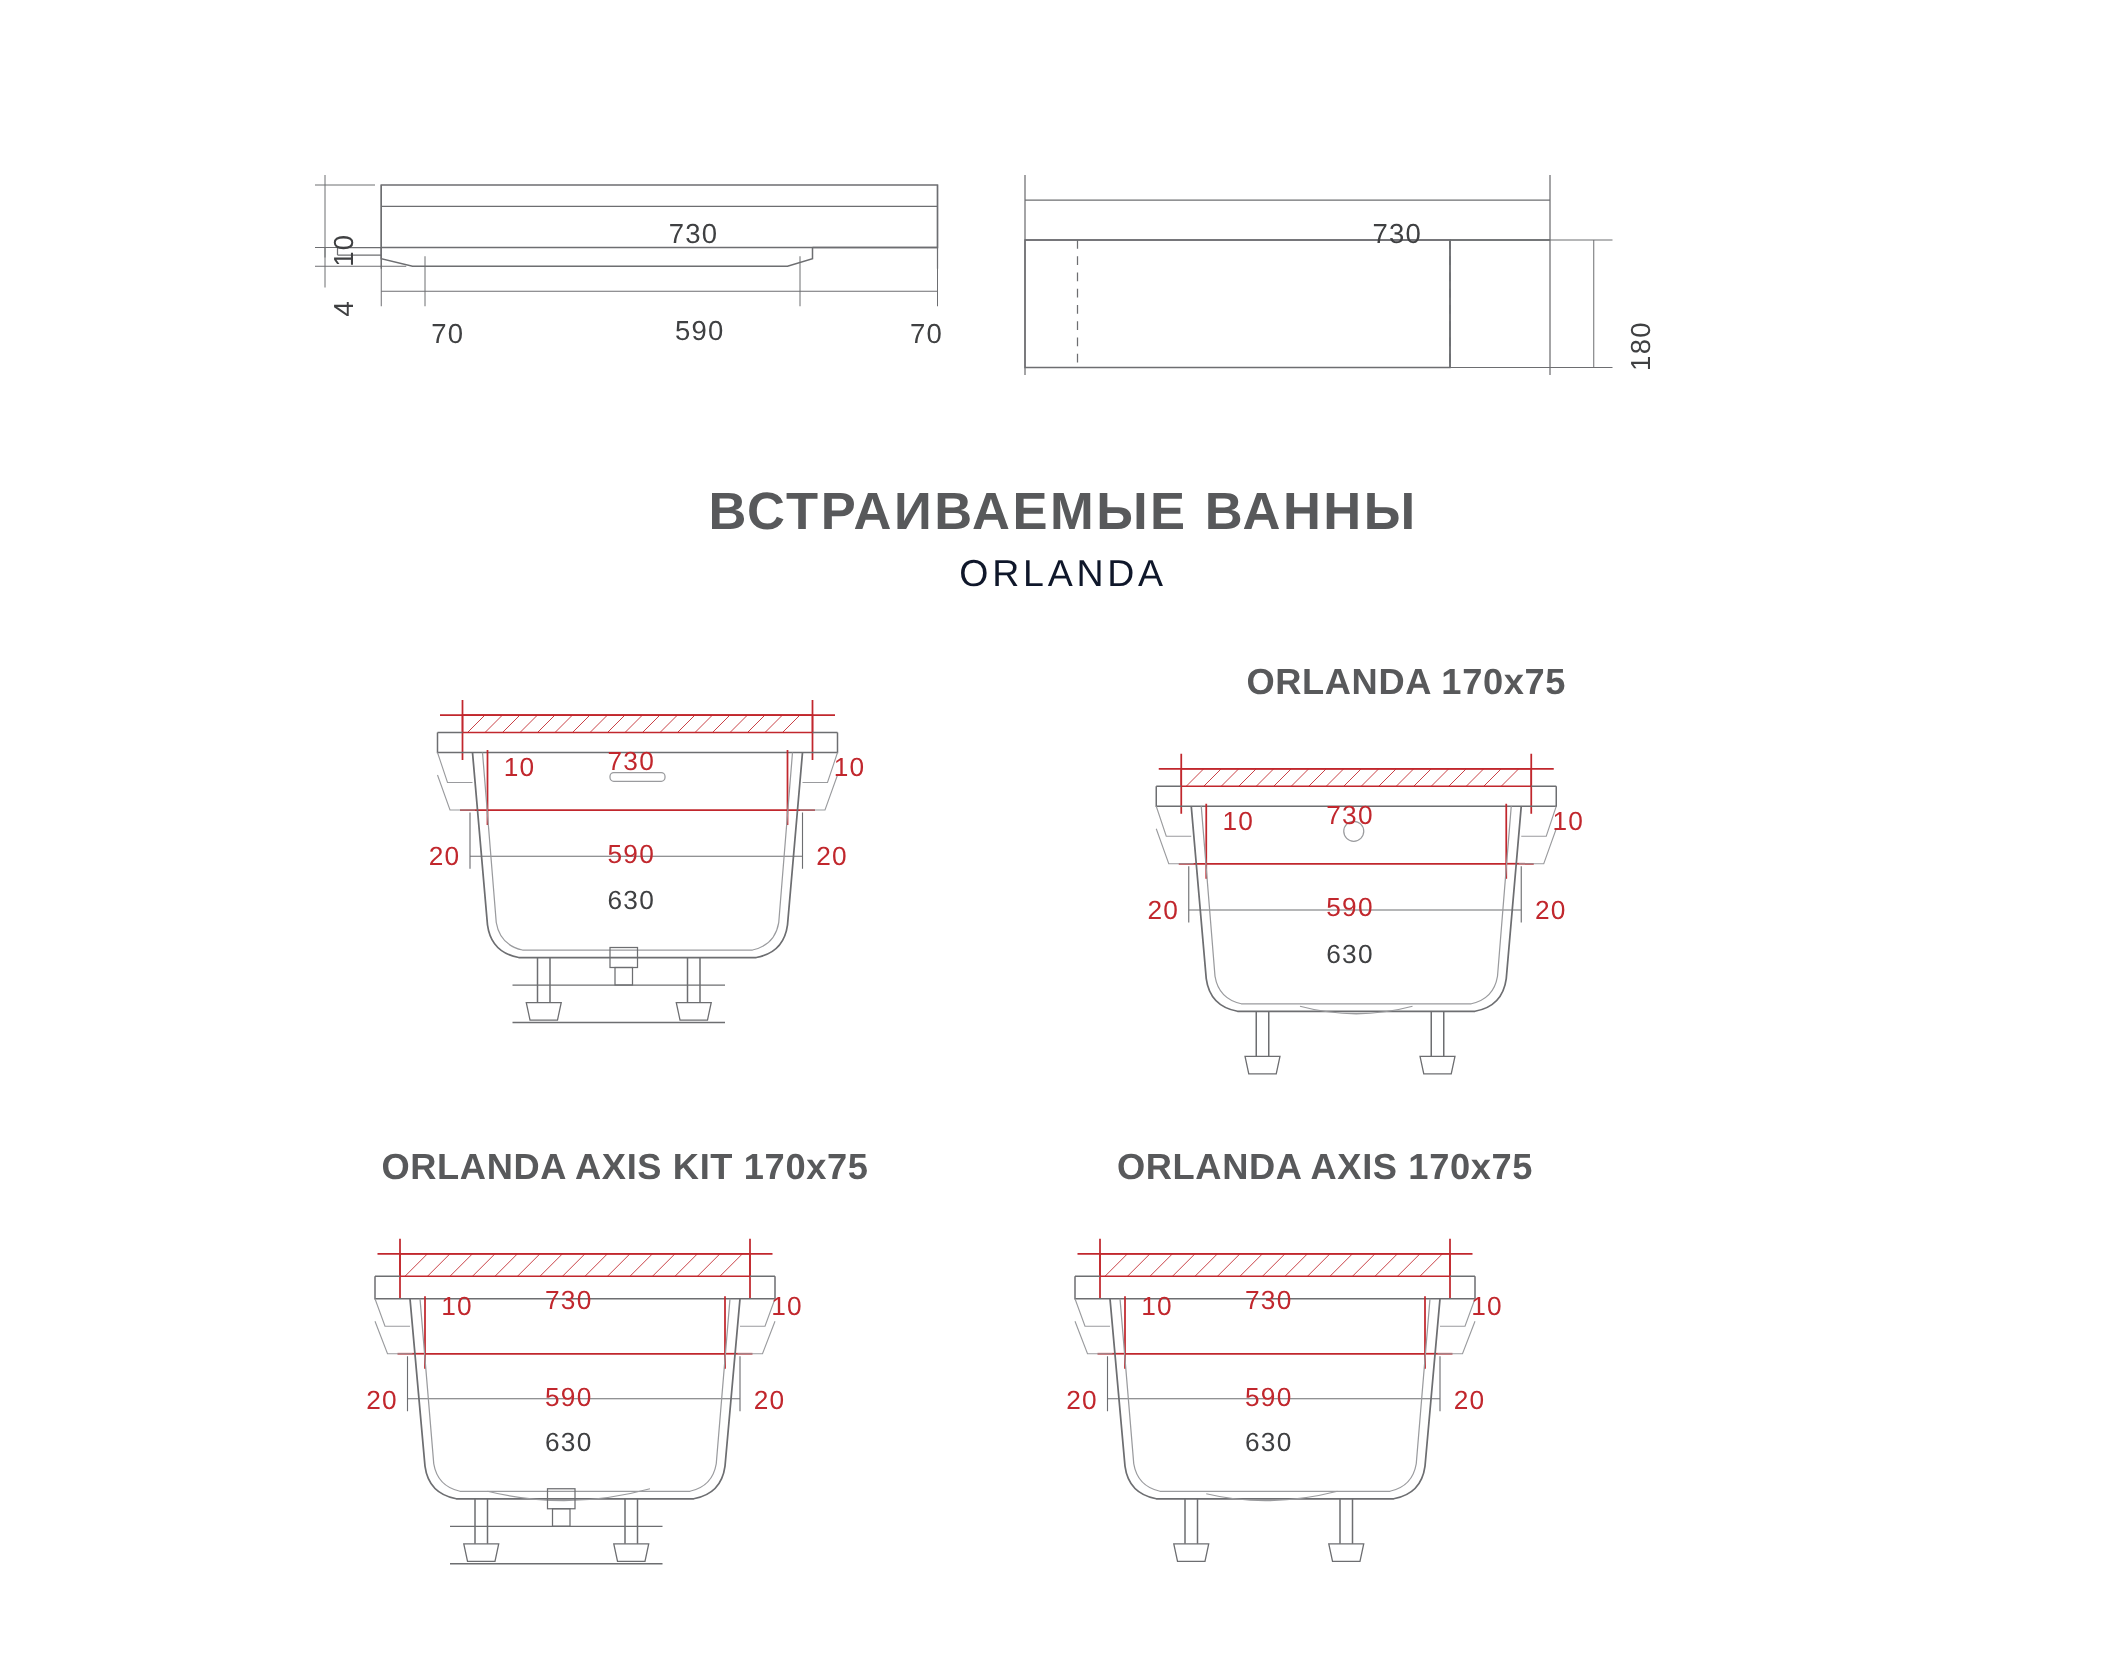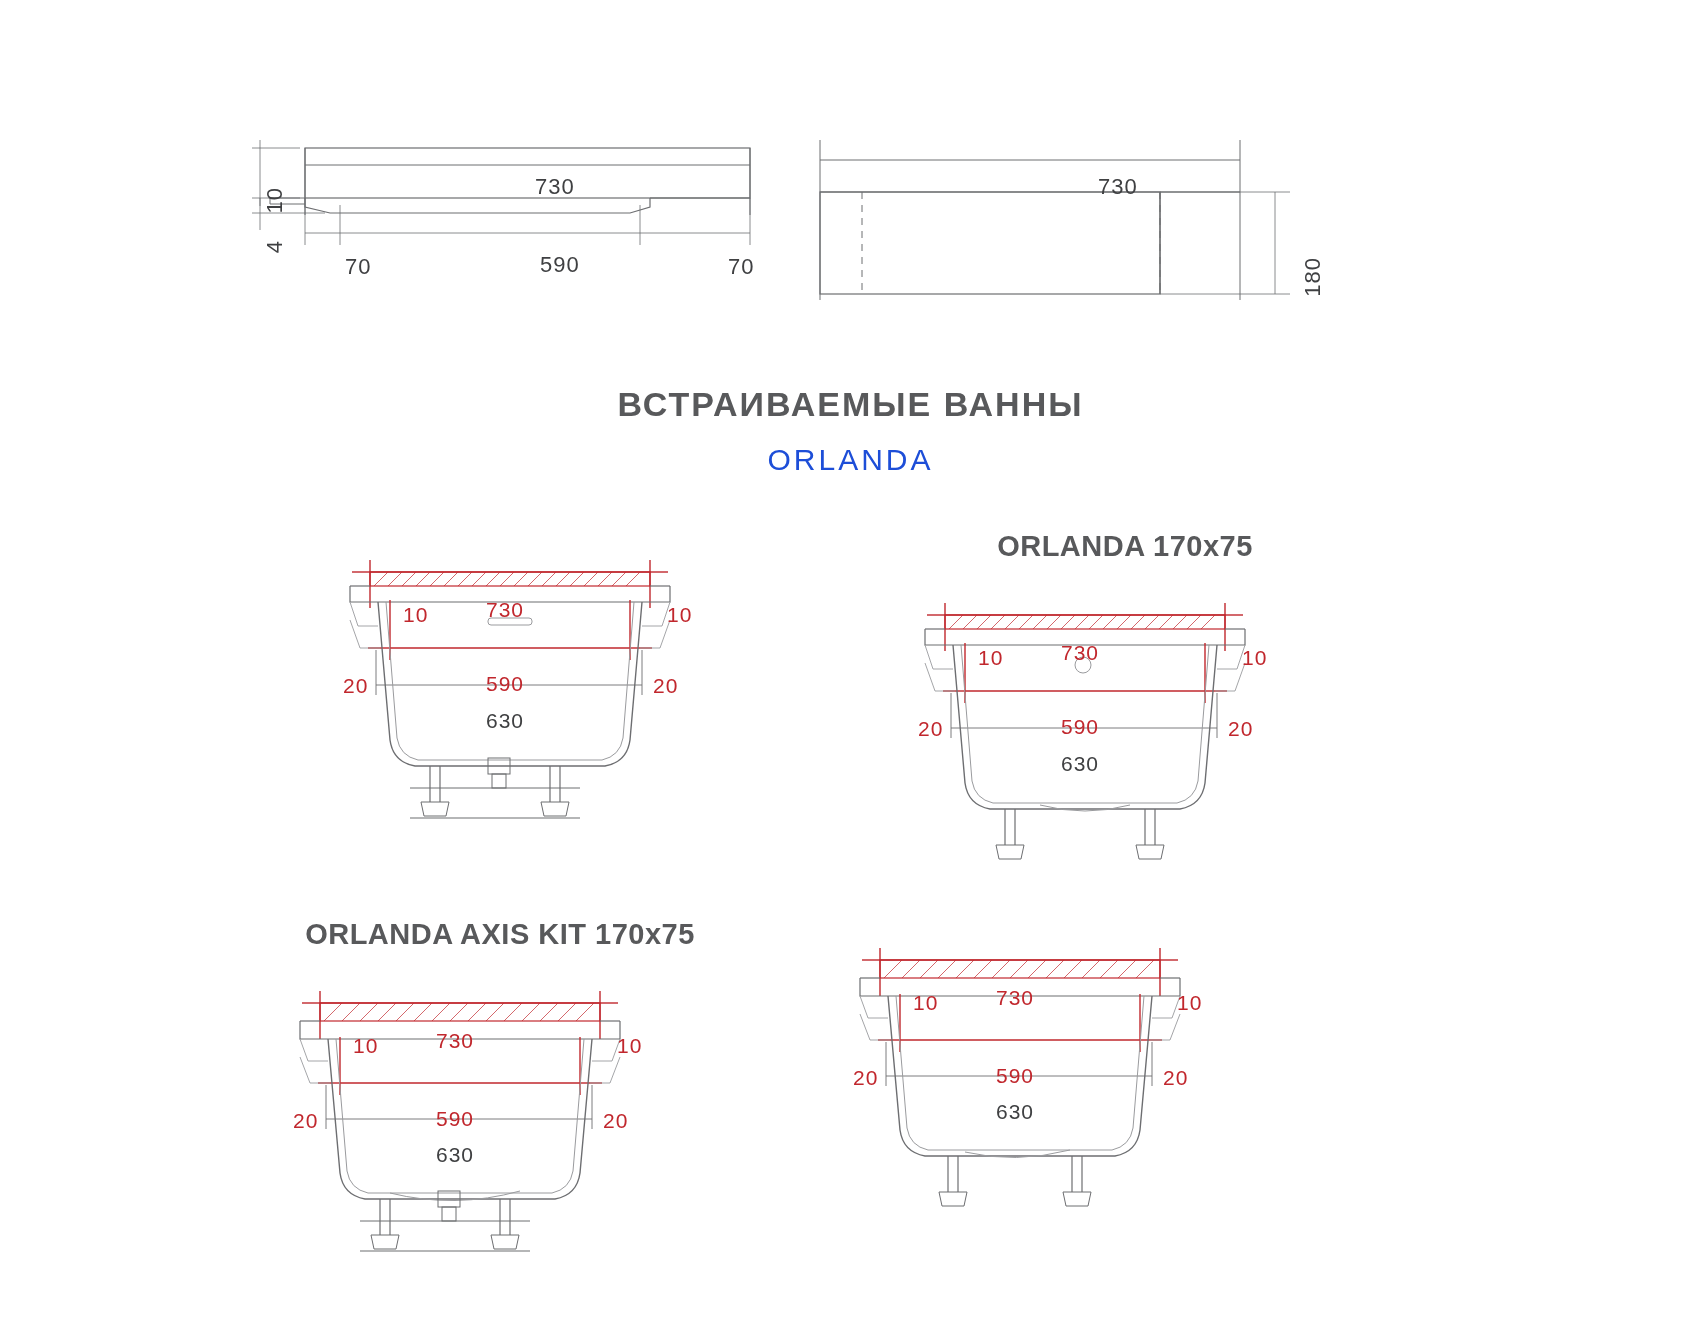--- a/index.html
+++ b/index.html
@@ -39,34 +39,34 @@
     writing-mode: vertical-rl;
     transform: rotate(180deg);
   }
   
   .main-title {
     position: absolute;
     top: 385px;
     left: 0;
     width: 1701px;
     text-align: center;
-    font-size: 34px;
+    font-size: 42px;
     font-weight: bold;
     letter-spacing: 2px;
     color: #58595b;
   }
   .sub-title {
     position: absolute;
     top: 443px;
     left: 0;
     width: 1701px;
     text-align: center;
     font-size: 30px;
     letter-spacing: 3px;
-    color: #1d4ed8;
+    color: #0f172a;
   }
   
   .models {
     position: absolute;
     top: 530px;
     left: 0;
     width: 1701px;
   }
   .model-row {
     display: flex;
@@ -381,20 +381,21 @@
           <div class="dim-label" style="left:196px; top:26px; color:#c1272d; font-size:21px;">730</div>
           <div class="dim-label" style="left:377px; top:31px; color:#c1272d; font-size:21px;">10</div>
           <div class="dim-label" style="left:53px; top:106px; color:#c1272d; font-size:21px;">20</div>
           <div class="dim-label" style="left:196px; top:104px; color:#c1272d; font-size:21px;">590</div>
           <div class="dim-label" style="left:363px; top:106px; color:#c1272d; font-size:21px;">20</div>
           <div class="dim-label" style="left:196px; top:140px; font-size:21px;">630</div>
         </div>
       </div>
 
       <div class="model-cell right">
+        <div class="model-title">ORLANDA AXIS 170x75</div>
         <div class="model-figure">
           <svg width="520" height="300" viewBox="0 0 520 300">
             <line x1="80" y1="42" x2="360" y2="42" stroke="#c1272d" stroke-width="1.4"></line>
             <line x1="80" y1="30" x2="80" y2="78" stroke="#c1272d" stroke-width="1.4"></line>
             <line x1="360" y1="30" x2="360" y2="78" stroke="#c1272d" stroke-width="1.4"></line>
             <line x1="62" y1="42" x2="80" y2="42" stroke="#c1272d" stroke-width="1.4"></line>
             <line x1="360" y1="42" x2="378" y2="42" stroke="#c1272d" stroke-width="1.4"></line>
             <rect x="80" y="42" width="280" height="18" fill="none" stroke="#c1272d" stroke-width="1.2"></rect>
             <g stroke="#c1272d" stroke-width="0.7">
               <line x1="84" y1="60" x2="102" y2="42"></line>

